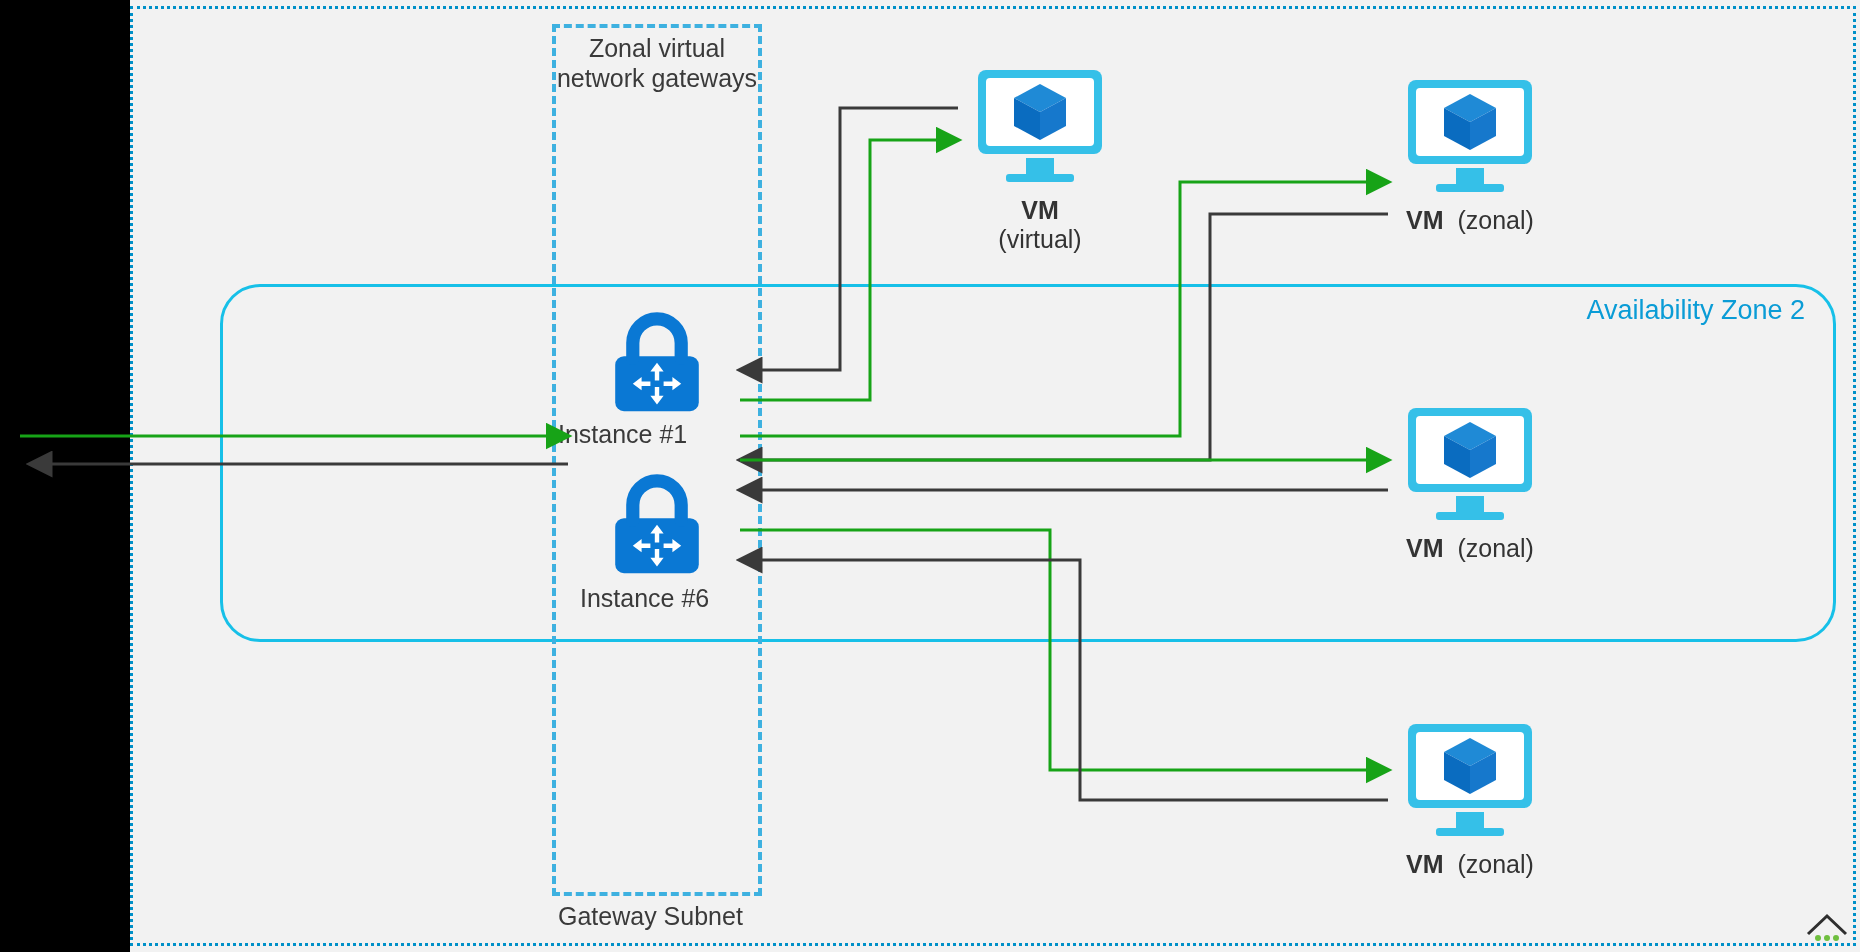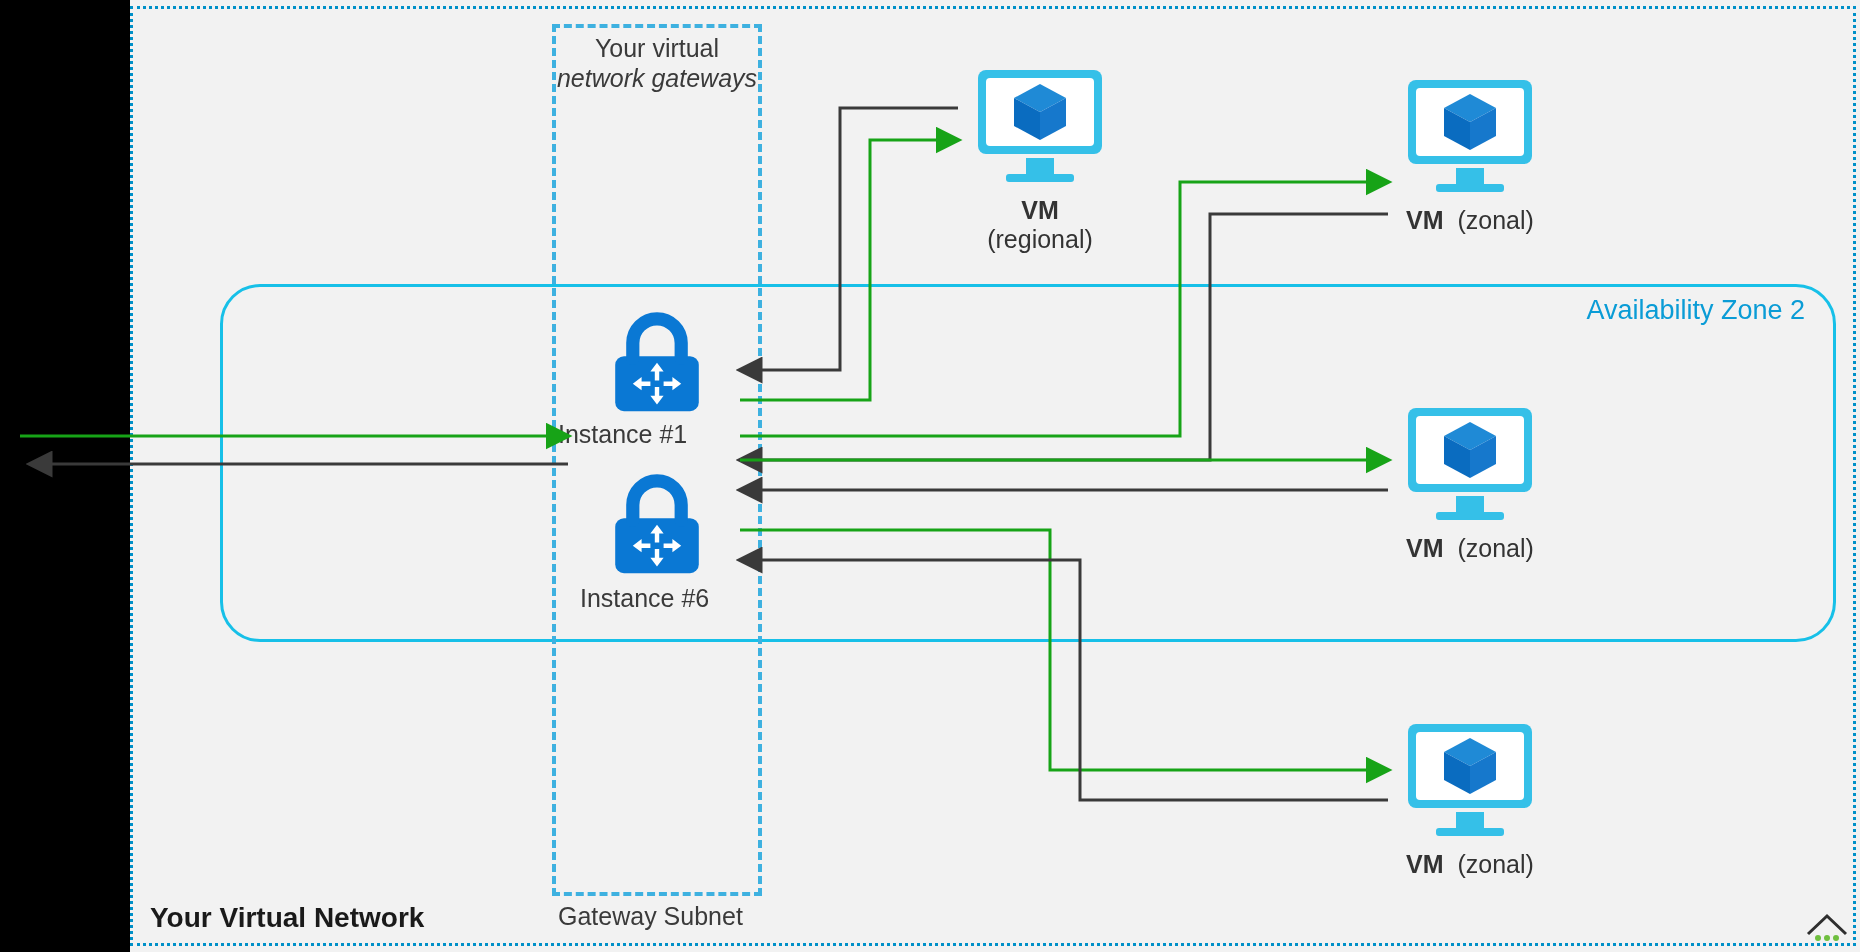--- a/index.html
+++ b/index.html
@@ -60,25 +60,24 @@
 
   <div style="position:absolute; left:0; top:0; width:130px; height:952px; background:transparent;"></div>
 
 
   <div class="zone-box" style="left:220px; top:284px; width:1616px; height:358px;">
     <div class="zone-title">Availability Zone 2</div>
   </div>
 
 
   <div class="subnet-box" style="left:552px; top:24px; width:210px; height:872px;"></div>
-  <div class="label-med" style="left:552px; top:34px; width:210px;">Your virtual</div>
-  <div class="label-med" style="left:552px; top:64px; width:210px;font-style:italic;">network gateways</div>
+  <div class="label-med" style="left:552px; top:34px; width:210px;">Zonal virtual</div>
+  <div class="label-med" style="left:552px; top:64px; width:210px;">network gateways</div>
   <div class="label" style="left:558px; top:902px;">Gateway Subnet</div>
 
-  <div class="label-big" style="left:150px; top:902px;">Your Virtual Network</div>
 
 
   <svg style="position:absolute; left:602px; top:310px;" width="110" height="110" viewBox="0 0 100 100">
 
     <rect x="12" y="42" width="76" height="50" rx="8" fill="#0a78d4"></rect>
 
     <path d="M28 44 V30 a22 22 0 0 1 44 0 V44" fill="none" stroke="#0a78d4" stroke-width="12" stroke-linecap="round"></path>
 
     <g fill="#ffffff">
       <polygon points="50,48 56,56 52,56 52,64 48,64 48,56 44,56"></polygon>
@@ -108,21 +107,21 @@
     <rect x="36" y="112" width="68" height="8" rx="3" fill="#35c0e8"></rect>
 
     <g transform="translate(44,22)">
       <polygon points="26,0 52,14 26,28 0,14" fill="#1f8ad6"></polygon>
       <polygon points="0,14 26,28 26,56 0,42" fill="#0a6cc0"></polygon>
       <polygon points="52,14 26,28 26,56 52,42" fill="#1678cc"></polygon>
     </g>
   </svg>
   <div class="vm-caption" style="left:940px; top:196px;">
     <b>VM</b><br>
-    <span>(regional)</span>
+    <span>(virtual)</span>
   </div>
 
   <svg style="position:absolute; left:1400px; top:72px;" width="140" height="130" viewBox="0 0 140 130">
     <rect x="8" y="8" width="124" height="84" rx="8" fill="#35c0e8"></rect>
     <rect x="16" y="16" width="108" height="68" rx="4" fill="#ffffff"></rect>
     <rect x="56" y="96" width="28" height="16" fill="#35c0e8"></rect>
     <rect x="36" y="112" width="68" height="8" rx="3" fill="#35c0e8"></rect>
     <g transform="translate(44,22)">
       <polygon points="26,0 52,14 26,28 0,14" fill="#1f8ad6"></polygon>
       <polygon points="0,14 26,28 26,56 0,42" fill="#0a6cc0"></polygon>

